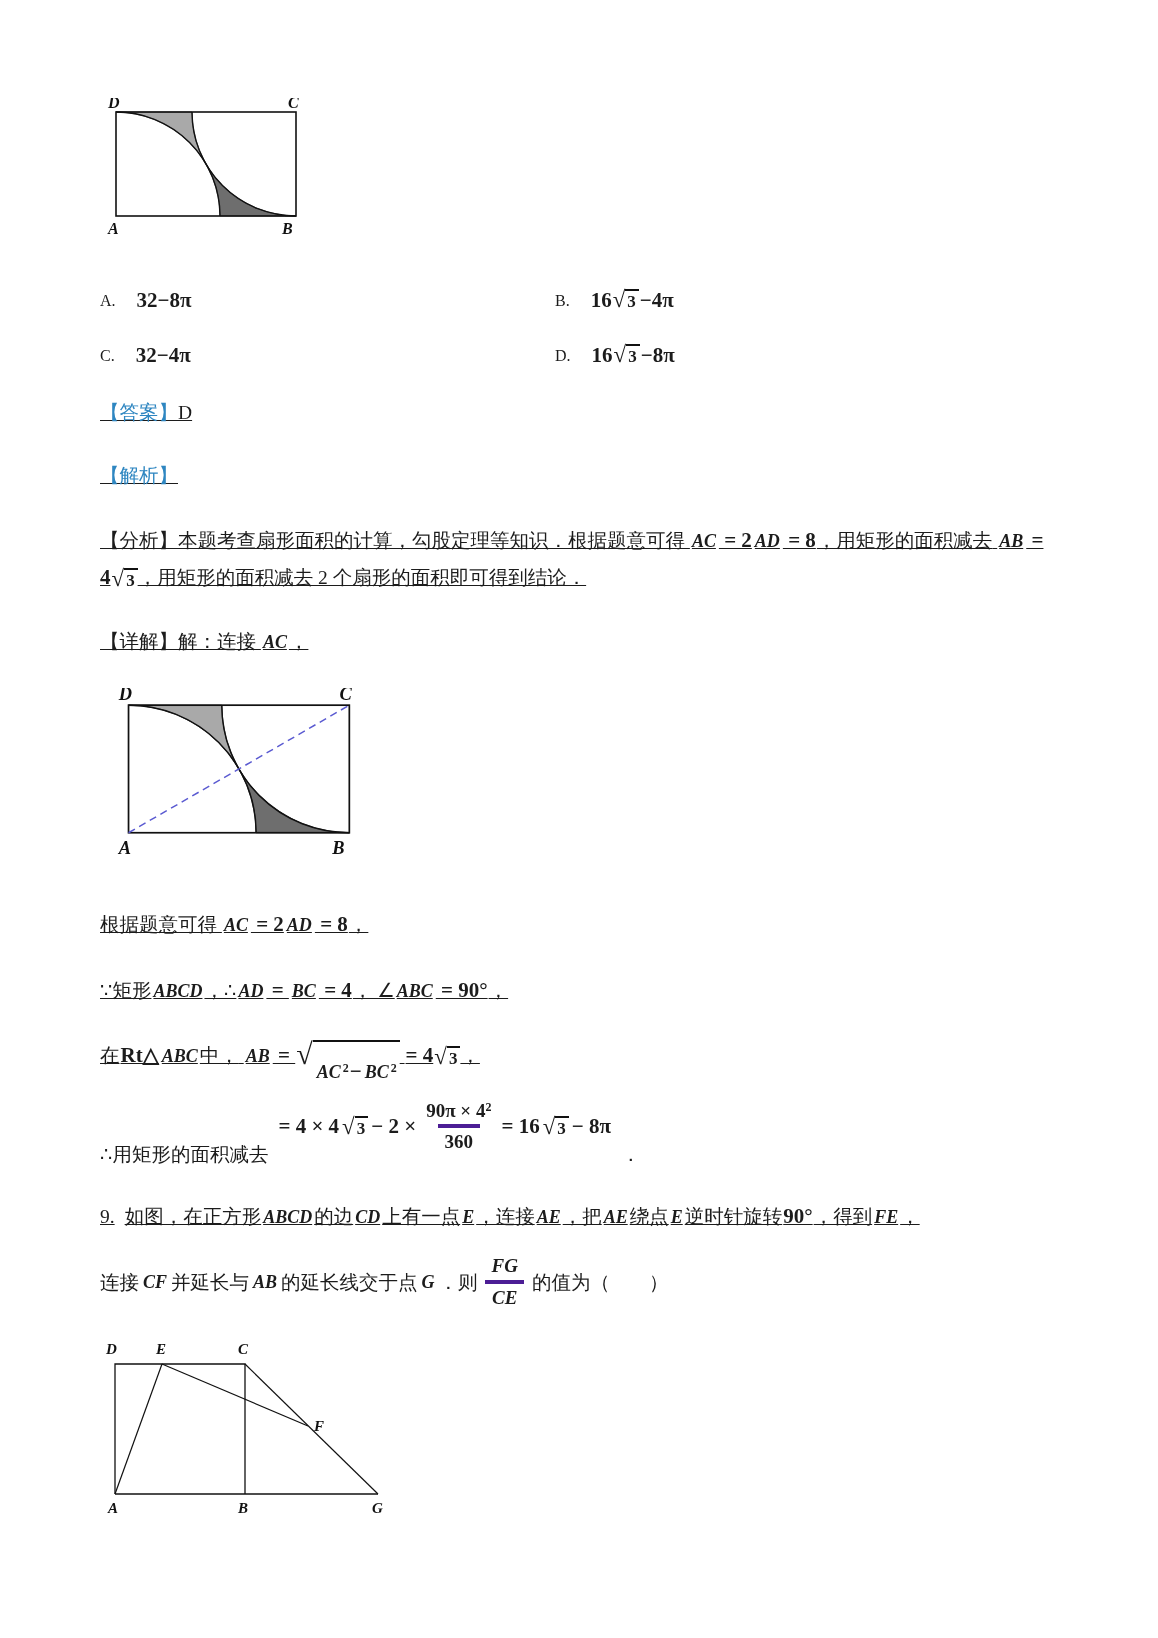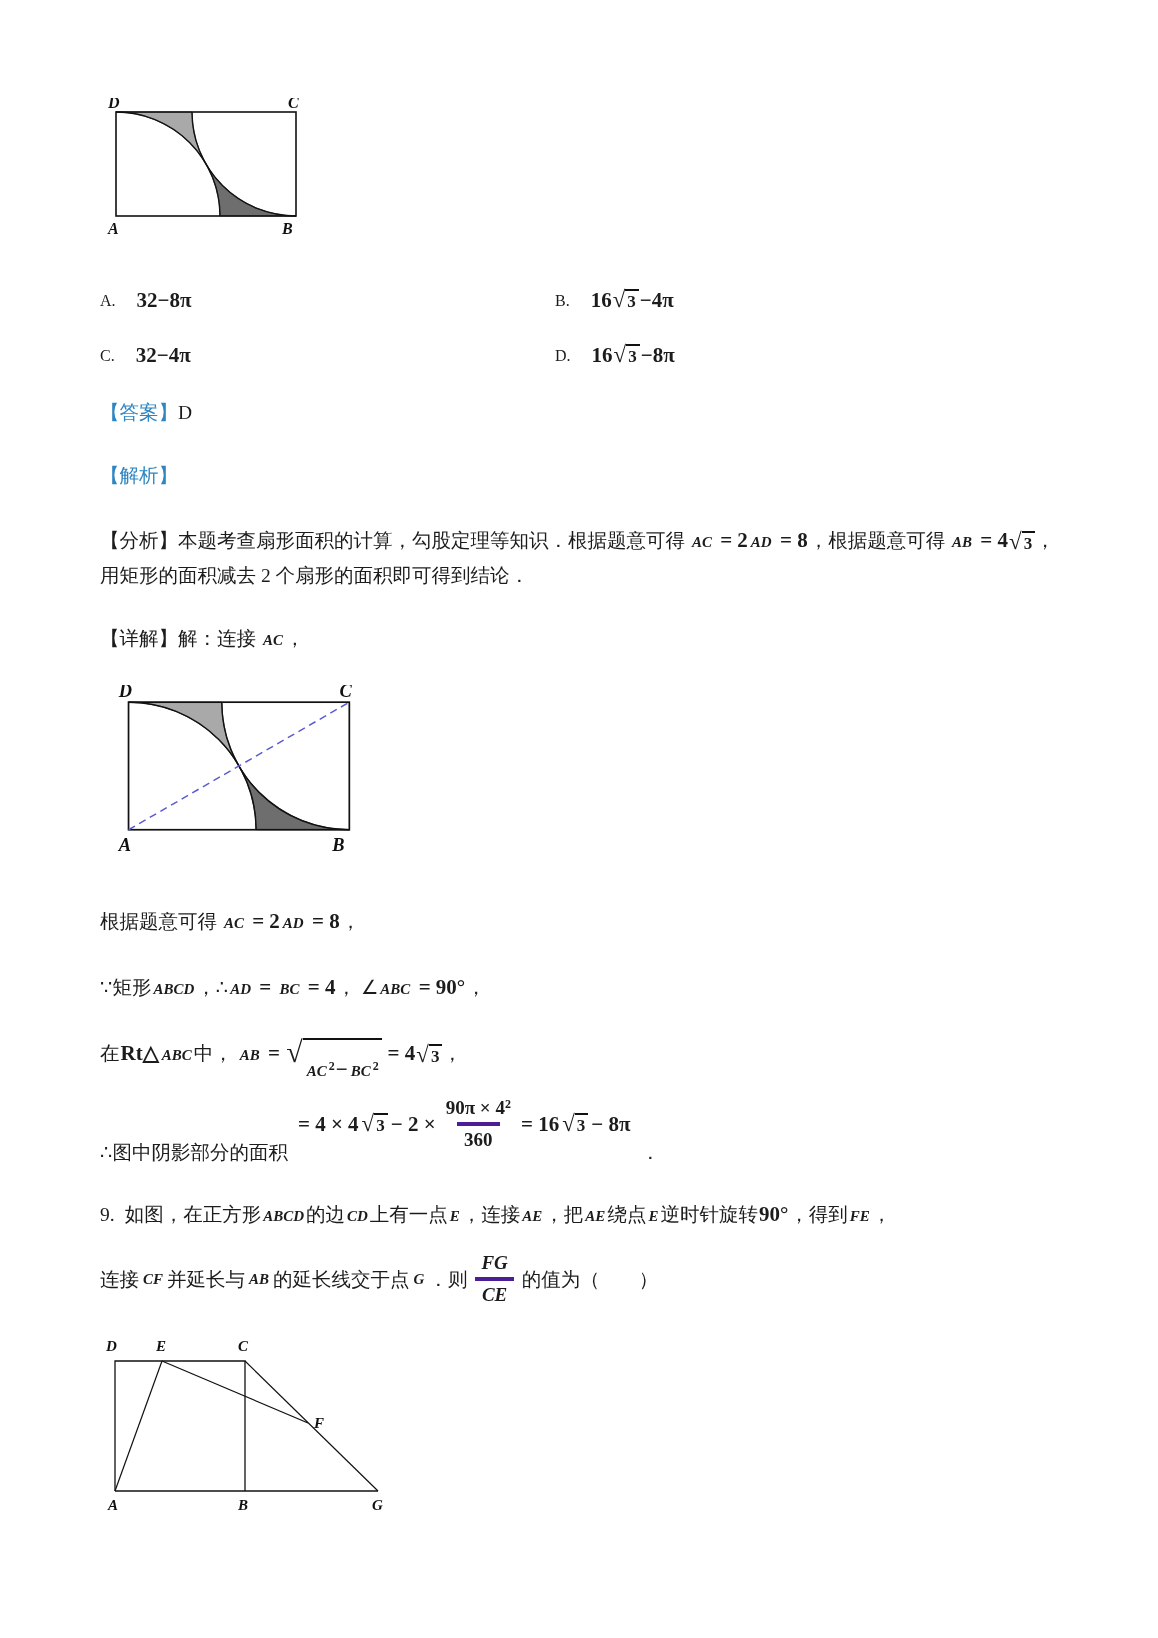--- a/index.html
+++ b/index.html
@@ -5,26 +5,26 @@
   * { margin:0; padding:0; box-sizing:border-box; }
   html,body { background:#ffffff; }
   body {
     width:1158px; min-height:1638px;
     font-family:"Liberation Serif","DejaVu Sans",serif;
     color:#1c1c1c;
   }
   .page { padding:92px 98px 60px 100px; }
 
   
-  .para { font-size:19.5px; line-height:1.75; margin-bottom:29px; }
+  .para { font-size:19.5px; line-height:1.75; margin-bottom:29px;text-decoration:underline; }
   .cn { font-size:19.5px; }
   .tag-blue { color:#2e86c1; }
 
   
-  .mv { font-family:"Liberation Serif",serif; font-style:italic; font-weight:bold; font-size:15px; padding:0 2px; }
+  .mv { font-family:"Liberation Serif",serif; font-style:italic; font-weight:bold; font-size:18px; padding:0 2px; }
   .mn { font-family:"Liberation Serif",serif; font-weight:bold; font-size:21px; padding:0 1px; }
   sup { font-size:12px; vertical-align:6px; font-weight:bold; }
   .sqrt { display:inline-flex; align-items:flex-start; line-height:1; vertical-align:-2px; }
   .sqrt .sign { font-size:23px; font-weight:bold; font-family:"Liberation Serif",serif; line-height:1; }
   .sqrt .body { border-top:2px solid #111; font-weight:bold; font-family:"Liberation Serif",serif;
                 font-size:17px; line-height:1.2; padding:1px 3px 0 2px; margin-top:1px; }
   .sqrt-big .sign { font-size:30px; }
   .sqrt-big .body { font-size:19px; padding-top:17px; }
   .frac { display:inline-flex; flex-direction:column; align-items:center; vertical-align:middle;
           margin:0 5px; font-family:"Liberation Serif",serif; font-weight:bold; }
@@ -112,21 +112,21 @@
   <div class="para">
     <span class="tag-blue">【答案】</span><span>D</span>
   </div>
 
   <div class="para">
     <span class="tag-blue">【解析】</span>
   </div>
 
   <div class="para">
     <span>【分析】</span><span>本题考查扇形面积的计算，勾股定理等知识．根据题意可得</span>
-    <span class="mv">AC</span><span class="mn"> = 2</span><span class="mv">AD</span><span class="mn"> = 8</span><span>，根据题意可得</span>
+    <span class="mv">AC</span><span class="mn"> = 2</span><span class="mv">AD</span><span class="mn"> = 8</span><span>，用矩形的面积减去</span>
     <span class="mv">AB</span><span class="mn"> = 4</span><span class="sqrt">
         <span class="sign">√</span>
         <span class="body">3</span>
       </span><span>，用矩形的面积减去 2 个扇形的面积即可得到结论．</span>
   </div>
 
   <div class="para">
     <span>【详解】</span><span>解：连接</span>
     <span class="mv">AC</span><span>，</span>
   </div>
@@ -162,21 +162,21 @@
         <span class="sign">√</span>
         <span class="body"><span class="mv">AC</span><sup>2</sup><span class="mn">−</span><span class="mv">BC</span><sup>2</sup></span>
       </span>
     <span class="mn"> = 4</span><span class="sqrt">
         <span class="sign">√</span>
         <span class="body">3</span>
       </span><span>，</span>
   </div>
 
   <div class="formula-row">
-    <span class="cn">∴图中阴影部分的面积</span>
+    <span class="cn">∴用矩形的面积减去</span>
     <span class="eqn">
       <span class="mn">= 4 × 4</span>
       <span class="sqrt">
           <span class="sign">√</span>
           <span class="body">3</span>
         </span>
       <span class="mn">− 2 ×</span>
       <span class="frac">
         <span class="num"><span>90π × 4</span><sup>2</sup></span>
         <span class="den">360</span>

